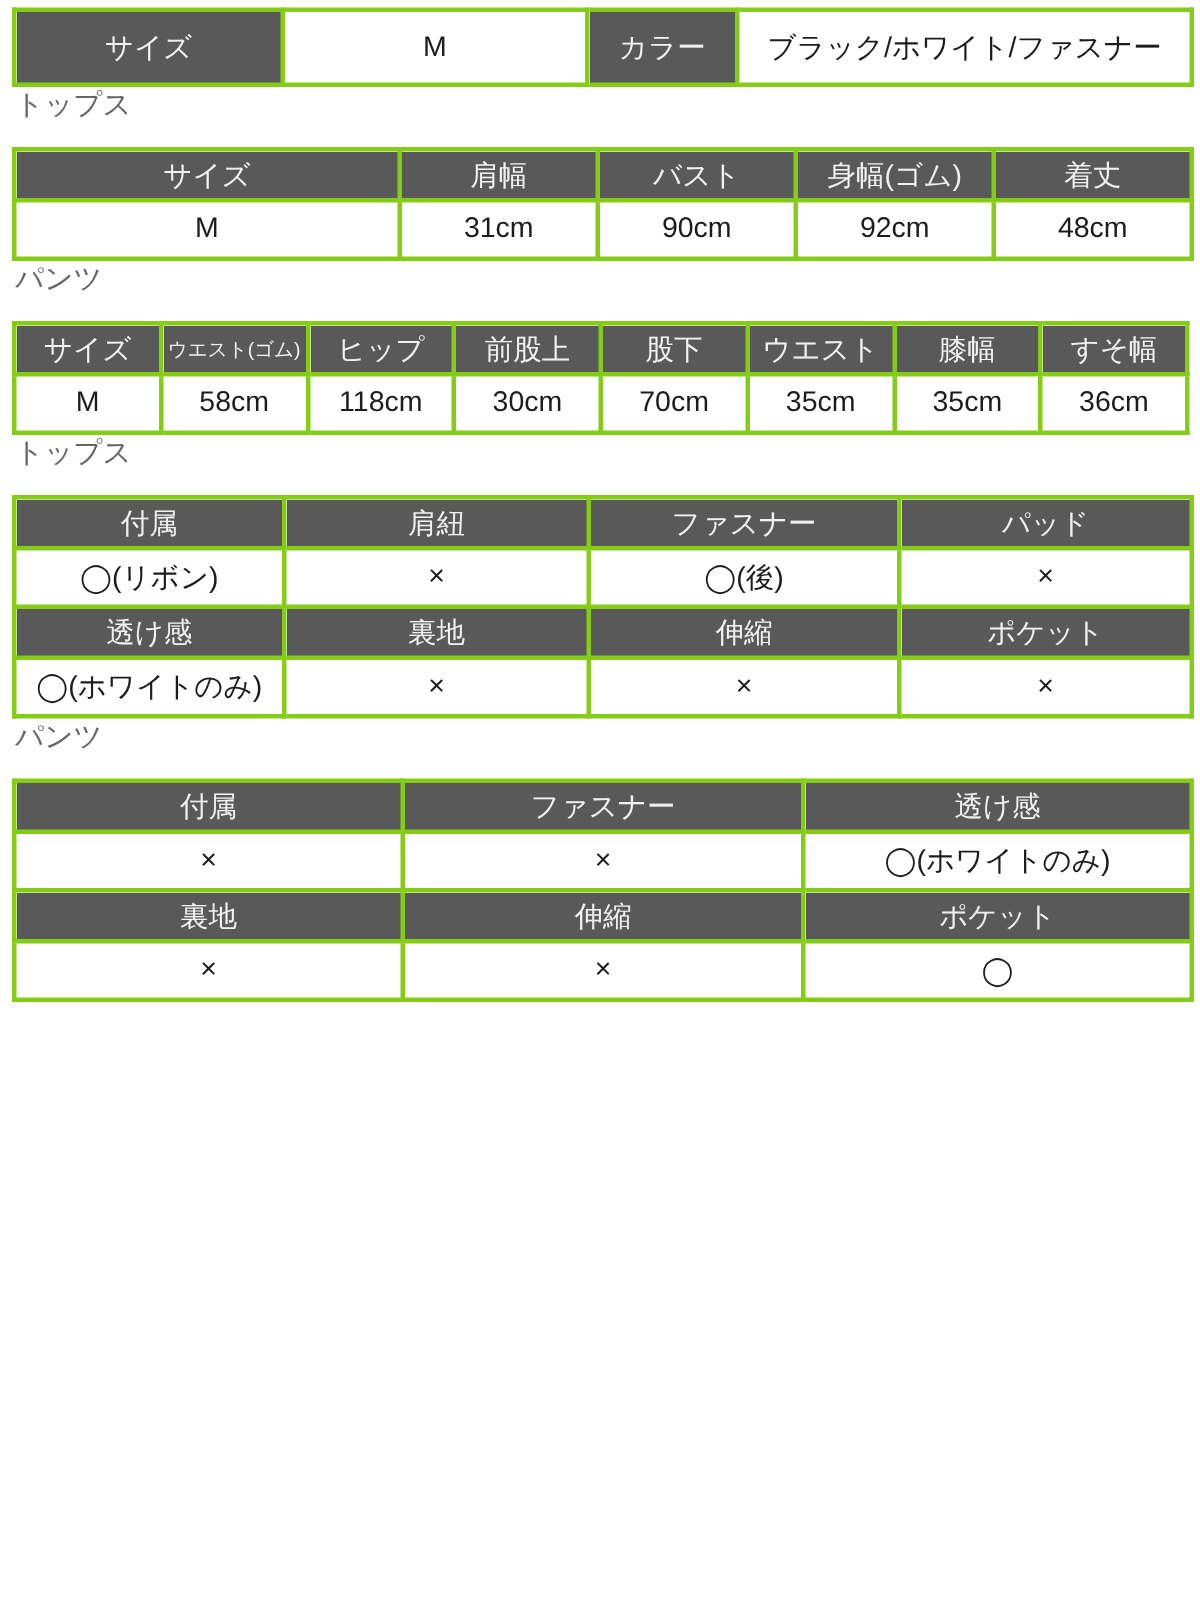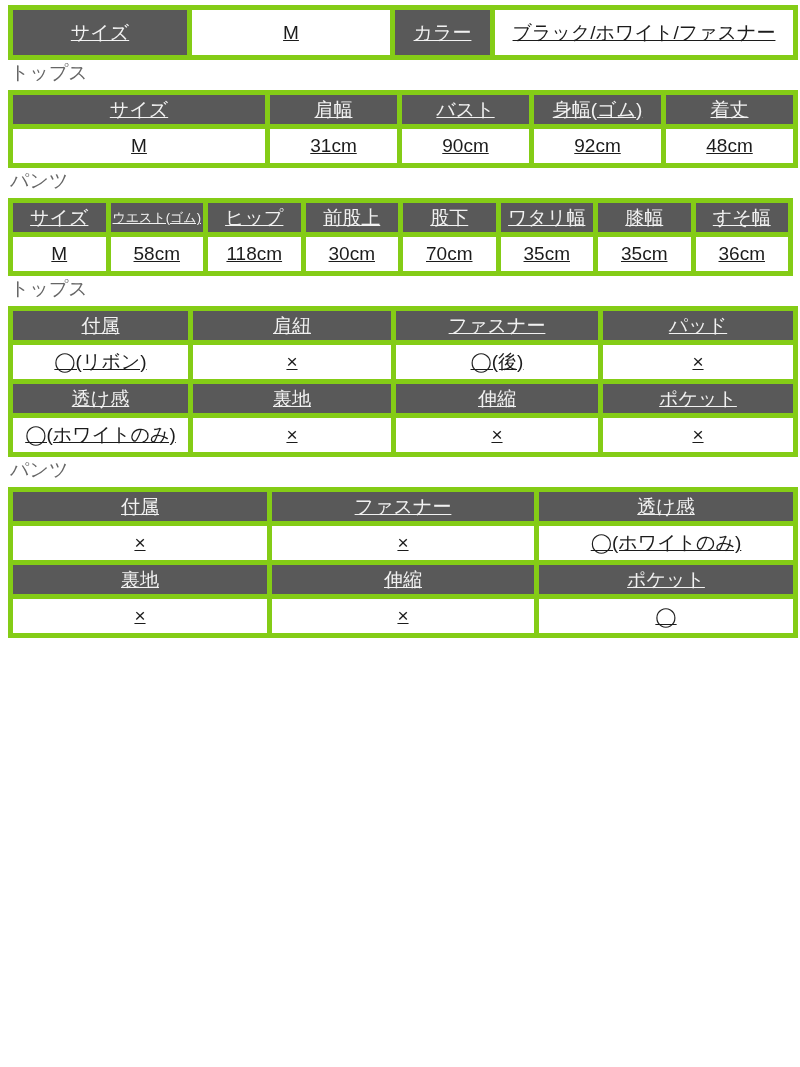--- a/index.html
+++ b/index.html
@@ -17,47 +17,46 @@
   .page {
     padding: 5px 0 0 8px;
   }
   table {
     border-collapse: collapse;
     table-layout: fixed;
     width: 785px;
     background: #ffffff;
   }
   th, td {
-    border: 5px solid #84cc16;
+    border: 3px solid #84cc16;
     padding: 0 2px;
     margin: 0;
     text-align: center;
     vertical-align: middle;
     font-weight: normal;
     font-size: 19px;
     overflow: hidden;
     white-space: nowrap;
-    text-decoration: underline;
   }
   th {
     background: #595959;
     color: #f1f1f1;
   }
   td {
     color: #1c1c1c;
   }
   .t1 th, .t1 td { height: 50px; }
   tr.hrow th { height: 34px; }
   tr.drow td { height: 39px; }
   th.small { font-size: 13px; }
   .section-label {
     font-size: 19px;
     line-height: 20px;
     color: #666666;
-    margin: 3px 0 7px 2px;
+    margin: 3px 0 17px 2px;
   }
 </style>
 </head>
 <body>
 
 <div class="page">
 
   <table class="t1">
     <colgroup>
       <col style="width:179px">
@@ -104,21 +103,21 @@
 
   <div class="section-label">パンツ</div>
   <table>
     <tbody>
         <tr class="hrow">
       <th>サイズ</th>
       <th class="small">ウエスト(ゴム)</th>
       <th>ヒップ</th>
       <th>前股上</th>
       <th>股下</th>
-      <th>ワタリ幅</th>
+      <th>ウエスト</th>
       <th>膝幅</th>
       <th>すそ幅</th>
     </tr>
     <tr class="drow">
       <td>M</td>
       <td>58cm</td>
       <td>118cm</td>
       <td>30cm</td>
       <td>70cm</td>
       <td>35cm</td>

